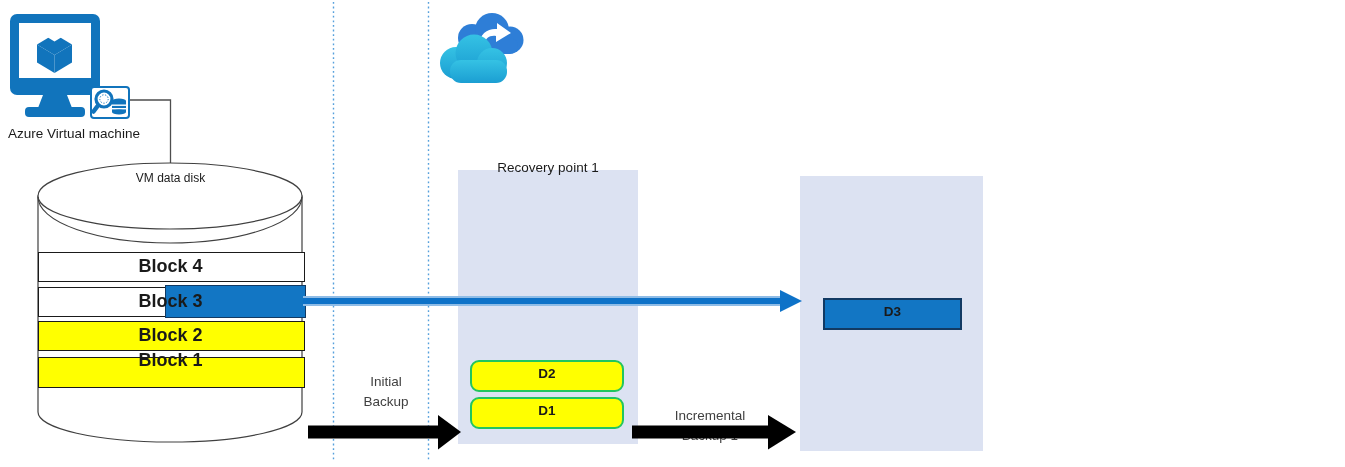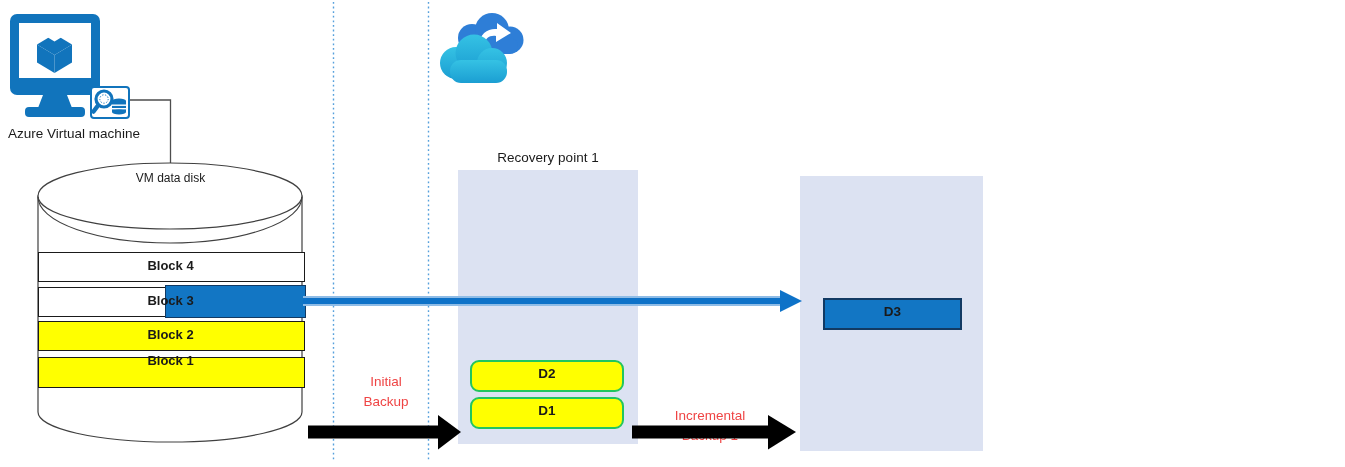--- a/index.html
+++ b/index.html
@@ -7,30 +7,30 @@
           font-family:"Liberation Sans",sans-serif;color:#1a1a1a;}
   svg{position:absolute;left:0;top:0;}
   #base-svg{z-index:0;}
   #arrow-svg{z-index:3;pointer-events:none;}
   .lbl{position:absolute;box-sizing:border-box;text-align:center;z-index:2;}
   .vm-label{left:-2px;top:126px;width:152px;font-size:13.5px;}
   .disk-title{left:38px;top:171px;width:265px;font-size:12px;}
   .block{position:absolute;left:38px;width:265px;background:#fff;border:1px solid #1a1a1a;z-index:1;}
   .block.yellow{background:#ffff00;}
   .block-label{position:absolute;left:38px;width:265px;text-align:center;font-weight:bold;
-               font-size:13px;z-index:2;}
+               font-size:18px;z-index:2;}
   .b3-overlay{position:absolute;left:165px;top:285px;width:139px;height:31px;background:#1276c4;
               border:1px solid #123a63;z-index:1;}
   .rp-box{position:absolute;background:#dce2f2;z-index:1;}
   .rp-title{font-size:13.5px;}
   .d-item{position:absolute;border:2px solid #22c55e;text-align:center;font-weight:bold;
           font-size:13.5px;z-index:2;}
   .d-yellow{background:#ffff00;border-radius:9px;}
   .d-blue{background:#1276c4;border-color:#123a63;}
-  .backup-label{font-size:13.5px;line-height:20px;white-space:pre-line;color:#ef4444;}
+  .backup-label{font-size:13.5px;line-height:20px;white-space:pre-line;color:#404040;}
 </style>
 </head>
 <body>
 
 <div id="canvas">
 
   <svg id="base-svg" width="1345" height="467" viewBox="0 0 1345 467">
 
     <path d="M333.5,2 V461" stroke="#56a0dc" stroke-width="1.4" stroke-dasharray="1.8 2.8" fill="none"></path>
     <path d="M428.5,2 V461" stroke="#56a0dc" stroke-width="1.4" stroke-dasharray="1.8 2.8" fill="none"></path>
@@ -103,21 +103,21 @@
   <div class="block" style="top:287px;height:28px;"></div>
   <div class="b3-overlay"></div>
   <div class="block-label" style="top:287px;line-height:28px;">Block 3</div>
 
   <div class="block yellow" style="top:321px;height:28px;"></div>
   <div class="block-label" style="top:321px;line-height:28px;">Block 2</div>
 
   <div class="block yellow" style="top:357px;height:29px;"></div>
   <div class="block-label" style="top:346px;line-height:29px;">Block 1</div>
 
-  <div class="lbl rp-title" style="left:458px;top:150px;width:180px;">Recovery point 1</div>
+  <div class="lbl rp-title" style="left:458px;top:160px;width:180px;">Recovery point 1</div>
   <div class="rp-box" style="left:458px;top:170px;width:180px;height:274px;"></div>
   <div class="d-item d-yellow" style="left:470px;top:360px;width:150px;height:28px;line-height:24px;">D2</div>
   <div class="d-item d-yellow" style="left:470px;top:397px;width:150px;height:28px;line-height:24px;">D1</div>
 
   <div class="rp-box" style="left:800px;top:176px;width:183px;height:275px;"></div>
   <div class="d-item d-blue" style="left:823px;top:298px;width:135px;height:28px;line-height:24px;">D3</div>
 
   <div class="lbl backup-label" style="left:328px;top:372px;width:116px;">Initial
 Backup</div>
   <div class="lbl backup-label" style="left:635px;top:366px;width:150px;margin-top:40px;">Incremental

